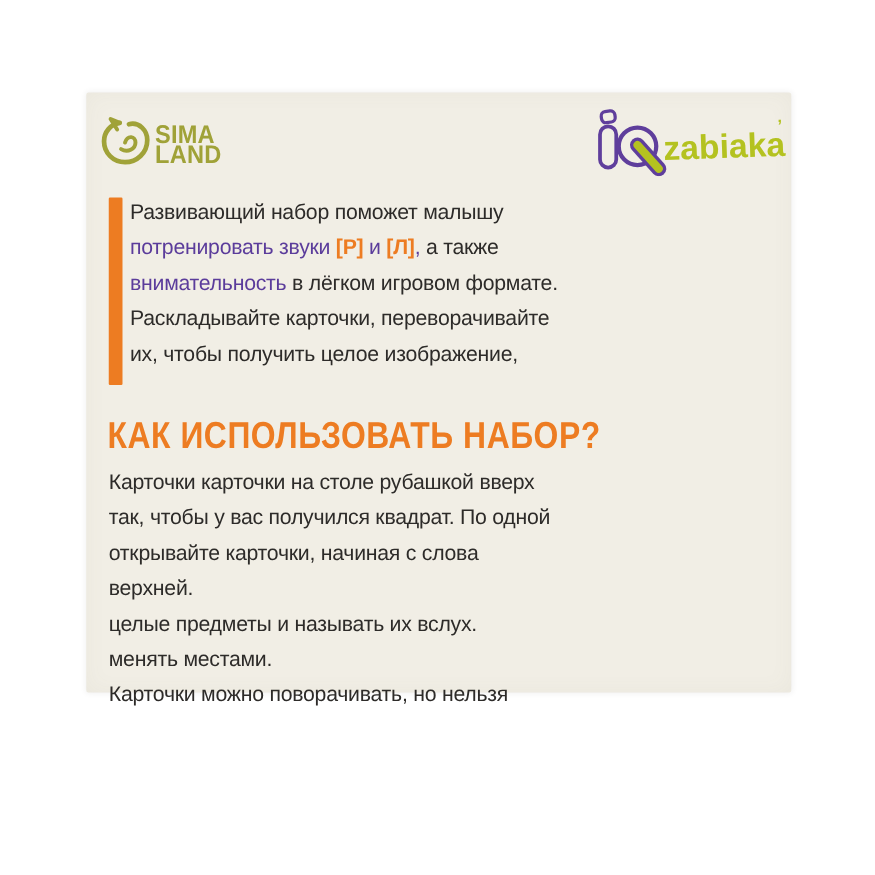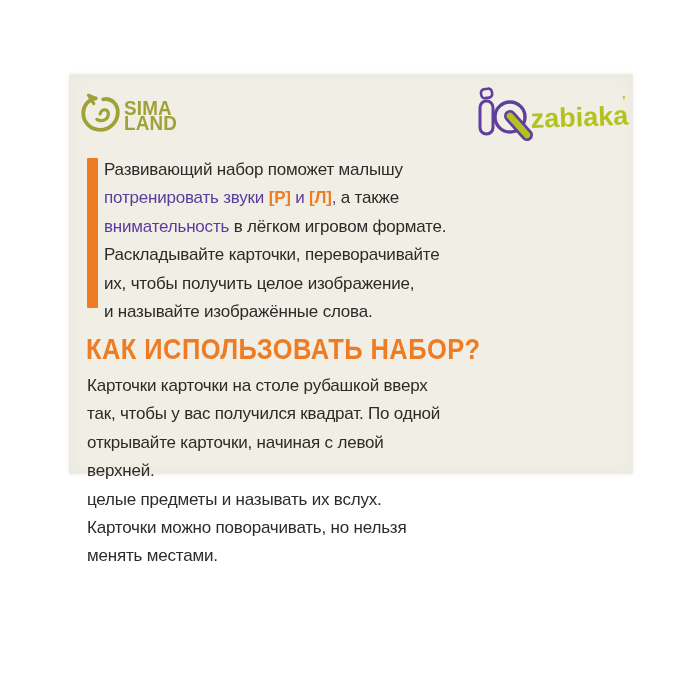--- a/index.html
+++ b/index.html
@@ -12,21 +12,21 @@
     position: relative;
     background: #ffffff;
     font-family: "Liberation Sans", sans-serif;
     overflow: hidden;
   }
   .card {
     position: absolute;
     left: 69px;
     top: 74px;
     width: 564px;
-    height: 400px;
+    height: 480px;
     background: #f1eee5;
     box-shadow: 0 0 5px rgba(0,0,0,0.07), inset 0 0 18px rgba(110,110,90,0.05);
     border-radius: 2px;
   }
 
   
   .sima-logo {
     position: absolute;
     left: 10px;
     top: 17px;
@@ -138,33 +138,32 @@
 
   <div class="intro">
     <div>
         <div class="line"><span class="s-n">Развивающий набор поможет малышу</span></div>
         <div class="line"><span class="s-p">потренировать звуки </span><span class="s-o">[Р]</span><span class="s-p"> и </span><span class="s-o">[Л]</span><span class="s-p">,</span><span class="s-n"> а также</span></div>
         <div class="line"><span class="s-p">внимательность</span><span class="s-n"> в лёгком игровом формате.</span></div>
       </div>
     <div>
         <div class="line">Раскладывайте карточки, переворачивайте</div>
         <div class="line">их, чтобы получить целое изображение,</div>
-        <div class="line">и называйте изображённые слова.</div>
       </div>
   </div>
 
   <div class="section-heading">КАК ИСПОЛЬЗОВАТЬ НАБОР?</div>
 
   <div class="usage">
     <div>
         <div class="line">Карточки карточки на столе рубашкой вверх</div>
         <div class="line">так, чтобы у вас получился квадрат. По одной</div>
-        <div class="line">открывайте карточки, начиная с левой</div>
+        <div class="line">открывайте карточки, начиная с слова</div>
         <div class="line">верхней.</div>
       </div>
     <div>
         <div class="line">целые предметы и называть их вслух.</div>
+        <div class="line">менять местами.</div>
         <div class="line">Карточки можно поворачивать, но нельзя</div>
-        <div class="line">менять местами.</div>
       </div>
   </div>
 
 </div>
 
 </body></html>

